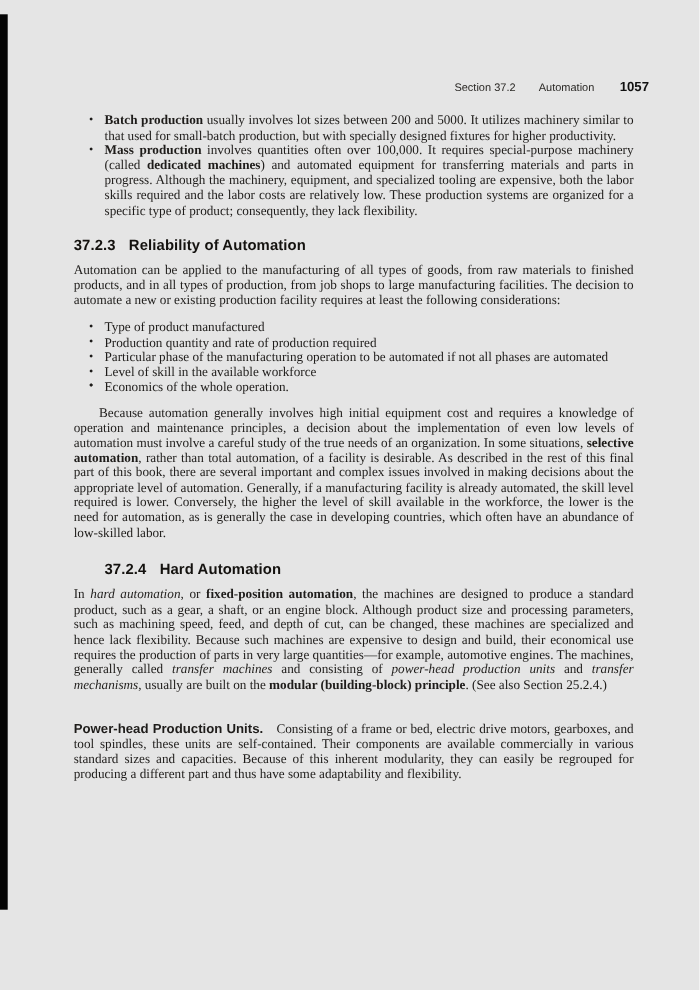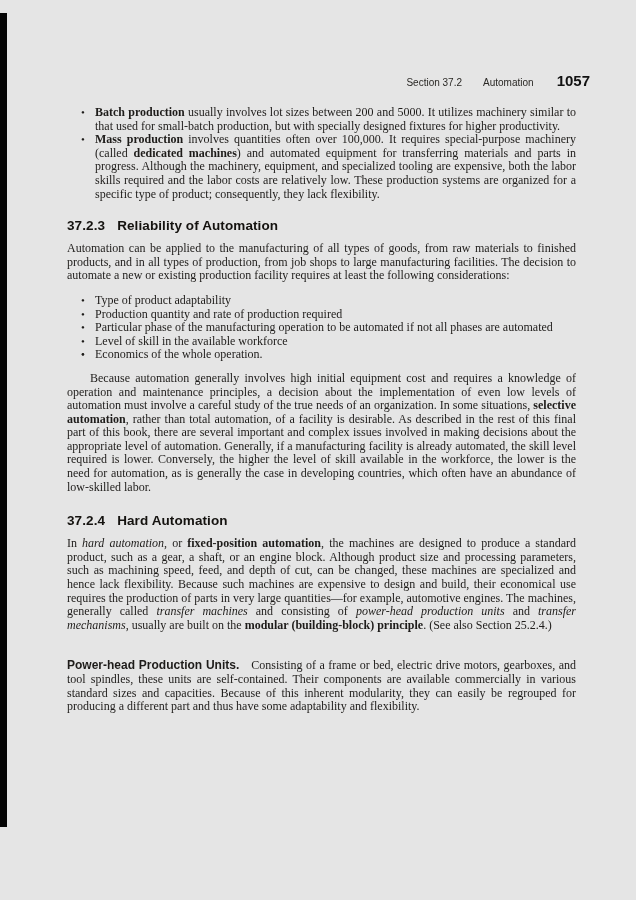--- a/index.html
+++ b/index.html
@@ -30,21 +30,21 @@
   .running-head {
     display: flex;
     justify-content: flex-end;
     align-items: baseline;
     font-family: "Liberation Sans", sans-serif;
     font-size: 10px;
     color: #2a2825;
     margin-right: -14px;
   }
   .rh-title { margin-left: 21px; }
-  .rh-page { margin-left: 23px; font-weight: bold; font-size: 15px; color: #111; }
+  .rh-page { margin-left: 23px; font-weight: bold; font-size: 12px; color: #111; }
 
   .body {
     font-size: 12px;
     line-height: 13.6px;
     text-align: justify;
   }
   .indent { text-indent: 23px; }
 
   .bullets { list-style: none; }
   .bullets li {
@@ -64,21 +64,21 @@
   .considerations { margin-top: 11px; }
 
   .s-head {
     font-family: "Liberation Sans", sans-serif;
     font-size: 13.5px;
     font-weight: bold;
     color: #14120f;
     letter-spacing: 0.1px;
   }
   .h-3723 { margin-top: 17px; }
-  .h-3724 { margin-top: 19px; }
+  .h-3724 { margin-top: 19px; margin-left: 28px; }
   .s-head .h-num { margin-right: 12px; }
 
   .intro { margin-top: 9px; }
   .discussion { margin-top: 10px; }
   .hard { margin-top: 9px; }
   .powerhead { margin-top: 27px; }
 
   .runin {
     font-family: "Liberation Sans", sans-serif;
     font-weight: bold;
@@ -116,21 +116,21 @@
 
     <h2 class="s-head h-3723">
       <span class="h-num">37.2.3</span><span class="h-title">Reliability of Automation</span>
     </h2>
 
     <p class="body intro"><span>Automation can be applied to the manufacturing of all types of goods, from raw materials to finished products, and in all types of production, from job shops to large manufacturing facilities. The decision to automate a new or existing production facility requires at least the following considerations:</span></p>
 
     <ul class="bullets considerations">
       <li>
         <span class="marker">•</span>
-        <span class="li-text">Type of product adaptability</span>
+        <span class="li-text">Type of product manufactured</span>
       </li>
       <li>
         <span class="marker">•</span>
         <span class="li-text">Production quantity and rate of production required</span>
       </li>
       <li>
         <span class="marker">•</span>
         <span class="li-text">Particular phase of the manufacturing operation to be automated if not all phases are automated</span>
       </li>
       <li>

